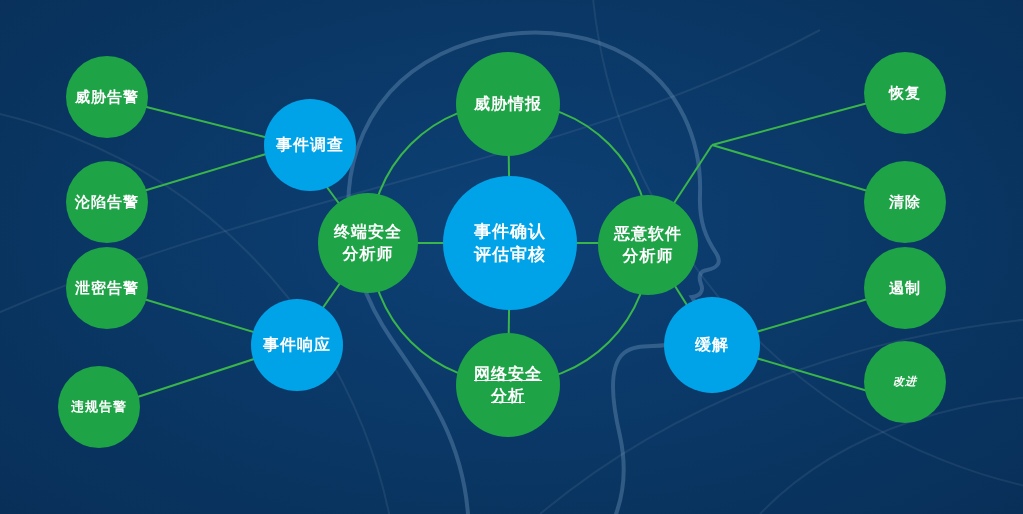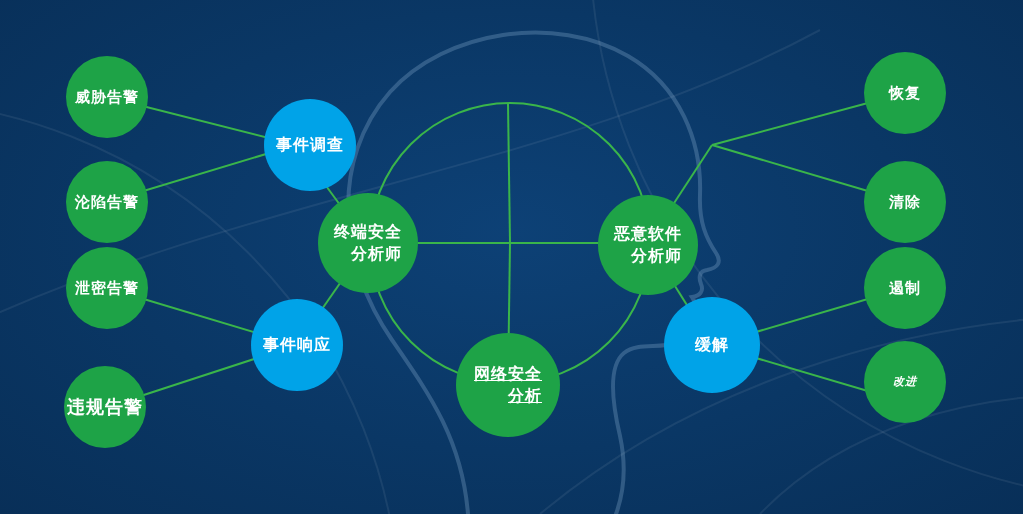--- a/index.html
+++ b/index.html
@@ -19,21 +19,21 @@
   }
   #stage svg{position:absolute;left:0;top:0;}
   .decor-path{fill:none;stroke:#8fb3d4;stroke-width:4;opacity:0.30;stroke-linecap:round;}
   .net-line{fill:none;stroke:#ffffff;stroke-width:2;opacity:0.07;}
   .edge{stroke:var(--edge);stroke-width:2;}
   .ring{fill:none;stroke:var(--edge);stroke-width:2;}
   .node{
     position:absolute;
     border-radius:50%;
     display:flex;align-items:center;justify-content:center;
-    text-align:right;
+    text-align:center;
     color:var(--text);
     font-weight:bold;
     line-height:1.35;
     white-space:pre-line;
     box-sizing:border-box;
     letter-spacing:1px;
   }
   .node.green{background:var(--green);}
   .node.blue{background:var(--blue);}
 </style>
@@ -79,25 +79,28 @@
       <line x1="648" y1="243" x2="712" y2="345" class="edge"></line>
       <line x1="712" y1="145" x2="905" y2="93" class="edge"></line>
       <line x1="712" y1="145" x2="905" y2="202" class="edge"></line>
       <line x1="712" y1="345" x2="905" y2="288" class="edge"></line>
       <line x1="712" y1="345" x2="905" y2="402" class="edge"></line>
     </svg>
 
 <div class="node green" style="left: 66px; top: 56px; height: 82px; width: 82px; font-size: 15px;"><span>威胁告警</span></div>
     <div class="node green" style="left: 66px; top: 247px; height: 82px; width: 82px; font-size: 15px;"><span>泄密告警</span></div>
     <div class="node green" style="left: 66px; top: 161px; height: 82px; width: 82px; font-size: 15px;"><span>沦陷告警</span></div>
-    <div class="node green" style="left: 64px; top: 366px; height: 82px; width: 82px; font-size: 18px;"><span>违规告警</span></div>
+    <div class="node green" style="left: 58px; top: 366px; height: 82px; width: 82px; font-size: 13px;"><span>违规告警</span></div>
     <div class="node blue" style="left: 264px; top: 99px; height: 92px; width: 92px; font-size: 16px;"><span>事件调查</span></div>
     <div class="node blue" style="left: 251px; top: 299px; height: 92px; width: 92px; font-size: 16px;"><span>事件响应</span></div>
     <div class="node green" style="left: 318px; top: 193px; height: 100px; width: 100px; font-size: 16px;"><span>终端安全
 分析师</span></div>
+    <div class="node green" style="left: 456px; top: 52px; height: 104px; width: 104px; font-size: 16px;"><span>威胁情报</span></div>
+    <div class="node blue" style="left: 443px; top: 176px; height: 134px; width: 134px; font-size: 17px;"><span>事件确认
+评估审核</span></div>
     <div class="node green" style="left: 456px; top: 333px; height: 104px; width: 104px; font-size: 16px; text-decoration: underline;"><span>网络安全
 分析</span></div>
     <div class="node green" style="left: 598px; top: 195px; height: 100px; width: 100px; font-size: 16px;"><span>恶意软件
 分析师</span></div>
     <div class="node green" style="left: 864px; top: 52px; height: 82px; width: 82px; font-size: 15px;"><span>恢复</span></div>
     <div class="node blue" style="left: 664px; top: 297px; height: 96px; width: 96px; font-size: 16px;"><span>缓解</span></div>
     <div class="node green" style="left: 864px; top: 247px; height: 82px; width: 82px; font-size: 15px;"><span>遏制</span></div>
     <div class="node green" style="left: 864px; top: 161px; height: 82px; width: 82px; font-size: 15px;"><span>清除</span></div>
     <div class="node green" style="left: 864px; top: 341px; height: 82px; width: 82px; font-size: 11px; font-style: italic;"><span>改进</span></div>
   </div>

